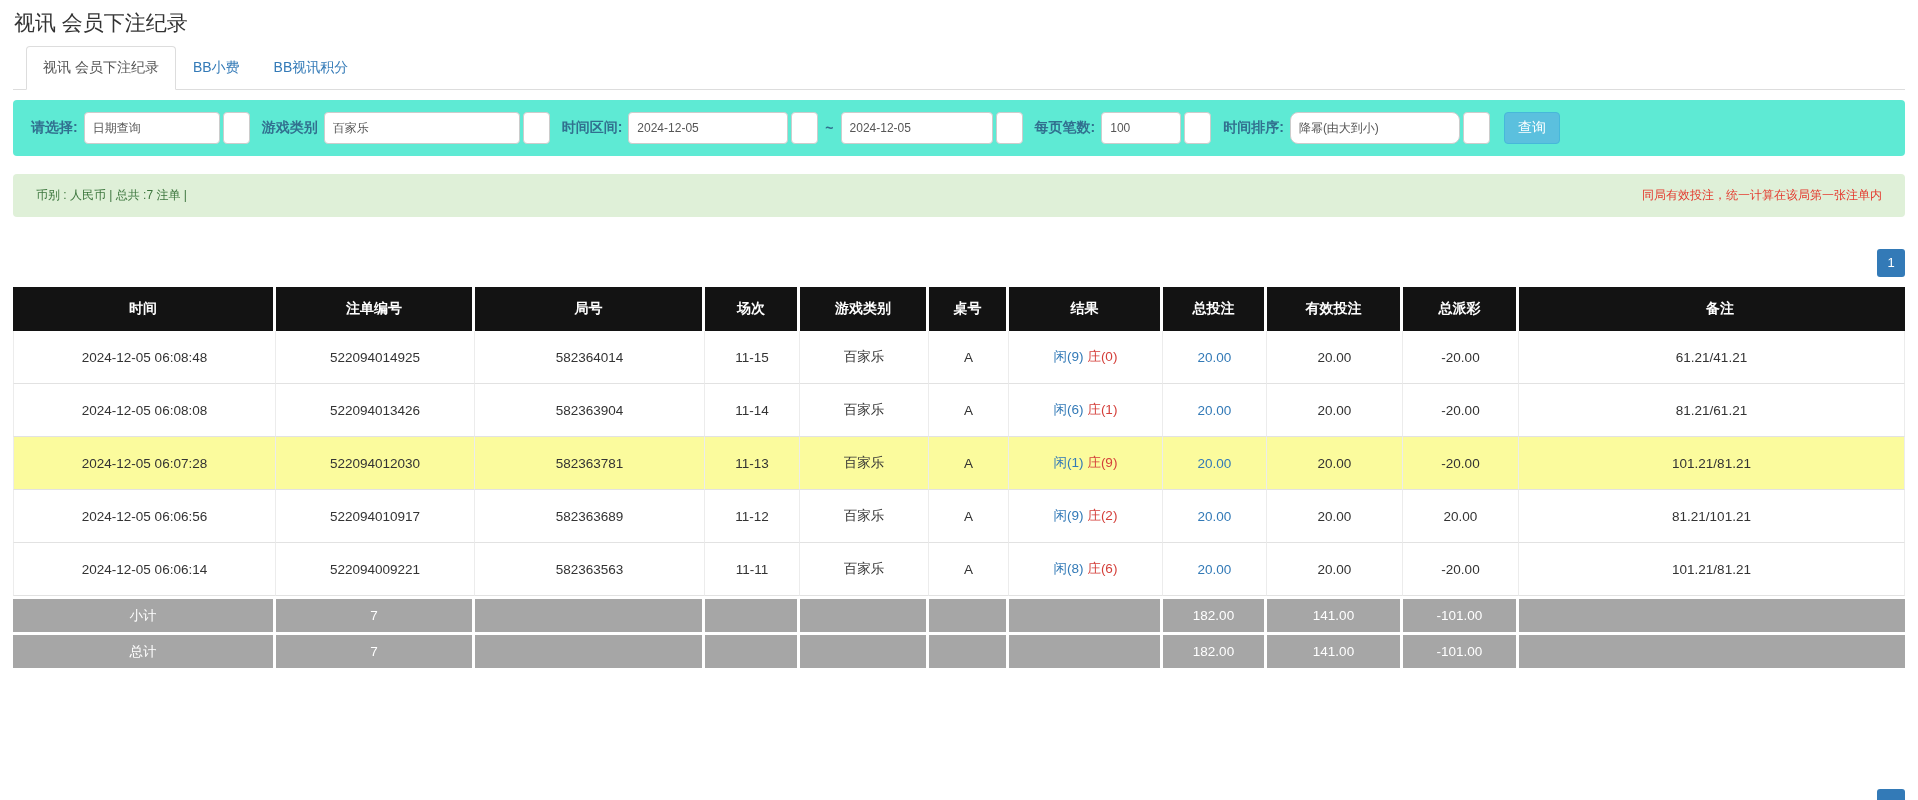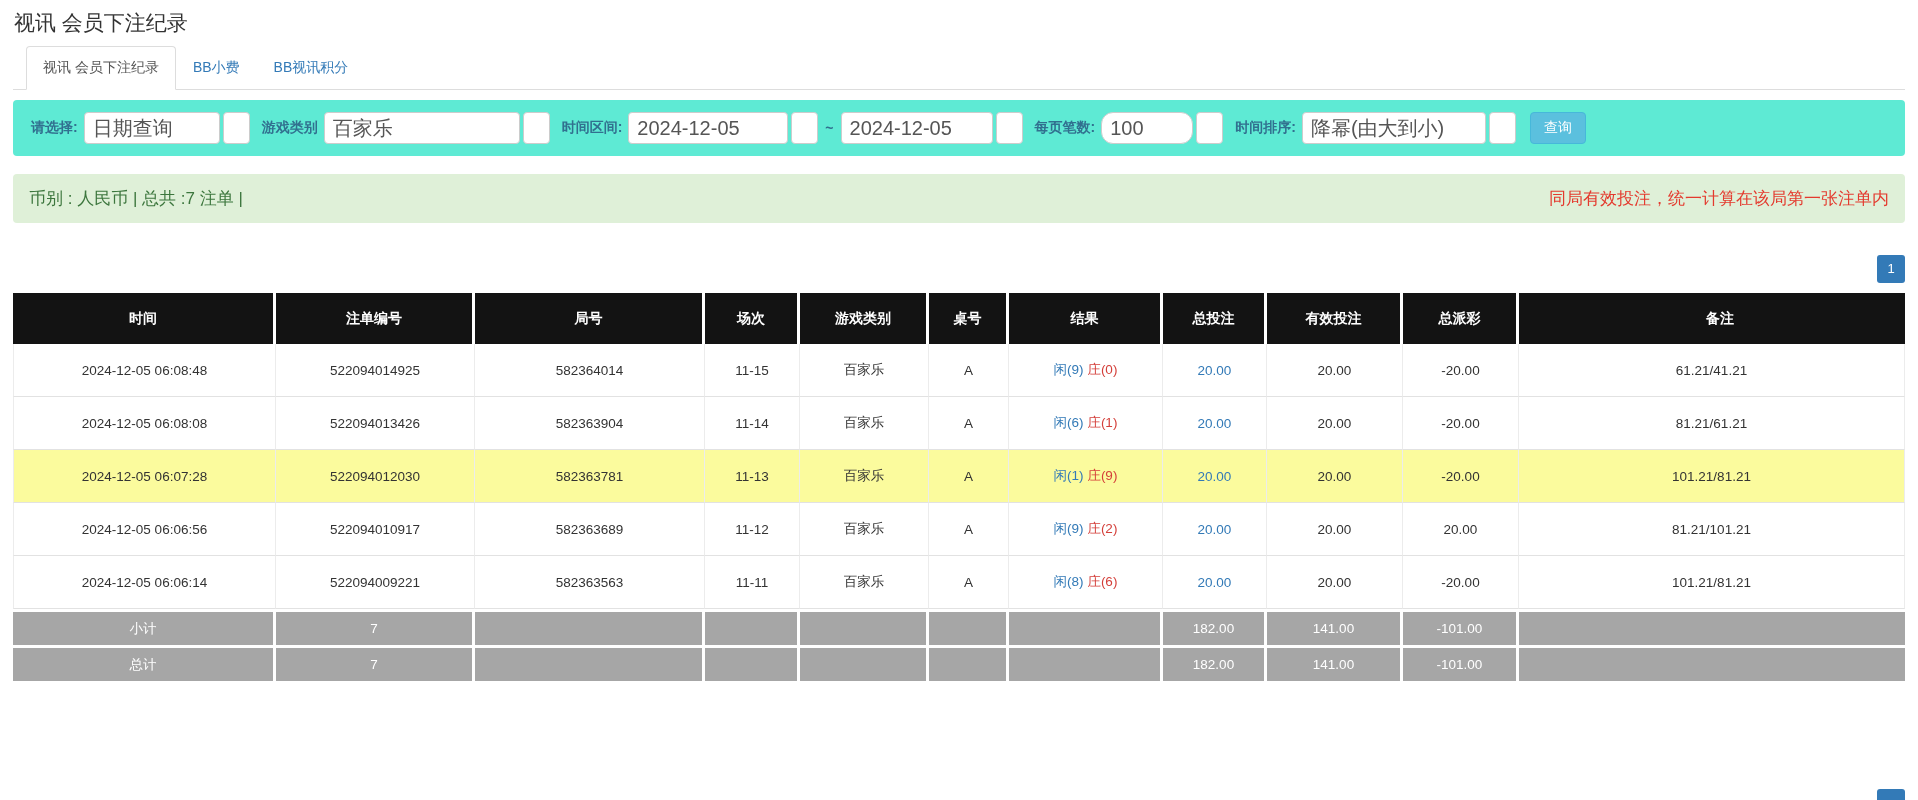--- a/index.html
+++ b/index.html
@@ -16,41 +16,41 @@
   .tab{font-size:14px;padding:12px 16px;color:#337ab7;cursor:pointer;margin-bottom:-1px;border:1px solid transparent;border-radius:4px 4px 0 0;}
   .tab.active{color:#555;background:#fff;border-color:#ddd #ddd #fff;}
   
   .filter-panel{
     margin-top:10px;background:#5eead4;border-radius:4px;
     padding:12px 14px;display:flex;align-items:center;white-space:nowrap;
   }
   .flabel{font-size:14px;font-weight:bold;color:#31708f;margin:0 6px 0 12px;}
   .flabel:first-child{margin-left:4px;}
   .fin{height:32px;background:#fff;border:1px solid #ccc;border-radius:4px;
-    font-size:20px;color:#555;padding:0 8px;box-sizing:border-box;
+    font-size:12px;color:#555;padding:0 8px;box-sizing:border-box;
     font-family:"Liberation Sans","DejaVu Sans",sans-serif;}
   .fbox{width:27px;height:32px;background:#fff;border:1px solid #ccc;border-radius:4px;margin-left:3px;box-sizing:border-box;}
   .tilde{color:#31708f;font-size:14px;margin:0 7px;font-weight:bold;}
   .search-btn{height:32px;padding:5px 13px;margin-left:14px;background:#5bc0de;border:1px solid #46b8da;
     border-radius:4px;color:#fff;font-size:14px;cursor:pointer;
     font-family:"Liberation Sans","DejaVu Sans",sans-serif;}
   
-  .notice-bar{margin-top:18px;background:#dff0d8;border-radius:4px;padding:13px 16px;
-    display:flex;justify-content:space-between;align-items:center;font-size:17px;}
+  .notice-bar{margin-top:18px;background:#dff0d8;border-radius:4px;padding:13px 23px;
+    display:flex;justify-content:space-between;align-items:center;font-size:12px;}
   .notice-left{color:#3c763d;}
   .notice-right{color:#e43a2e;}
   
   .pager-row{margin-top:32px;text-align:right;height:29px;}
   .page-btn{display:inline-block;width:28px;height:28px;line-height:28px;text-align:center;
     background:#337ab7;color:#fff;font-size:13px;border-radius:3px;cursor:pointer;}
   .page-btn-bottom{position:absolute;right:13px;top:789px;}
   
   table.records{margin-top:9px;width:1892px;border-collapse:separate;border-spacing:0;table-layout:fixed;}
   table.records th{
-    background:#131313;color:#fff;font-size:14px;font-weight:bold;height:51px;
+    background:#131313;color:#fff;font-size:14px;font-weight:bold;height:44px;
     border-right:3px solid #fff;padding:0;}
   table.records th:last-child{border-right:none;padding-left:16px;}
   table.records tbody td{
     height:53px;font-size:13.5px;color:#333;text-align:center;padding:0 4px;
     border-bottom:1px solid #e2e2e2;border-right:1px solid #ececec;box-sizing:border-box;}
   table.records tbody td:first-child{border-left:1px solid #ececec;}
   table.records tbody tr.hl td{background:#fbfb9d;}
   .res-player{color:#337ab7;}
   .res-banker{color:#d43f3a;}
   a.bet-link{color:#337ab7;text-decoration:none;cursor:pointer;}
@@ -83,25 +83,25 @@
     <span class="fbox"></span>
 
     <span class="flabel">时间区间:</span>
     <input class="fin" style="width: 160px;" value="2024-12-05">
     <span class="fbox"></span>
     <span class="tilde">~</span>
     <input class="fin" style="width: 152px;" value="2024-12-05">
     <span class="fbox"></span>
 
     <span class="flabel">每页笔数:</span>
-    <input class="fin" style="width: 92px; border-radius: 12px;" value="100">
+    <input class="fin" style="width: 80px;" value="100">
     <span class="fbox"></span>
 
     <span class="flabel">时间排序:</span>
-    <input class="fin" style="width: 184px;" value="降幂(由大到小)">
+    <input class="fin" style="width: 170px; border-radius: 8px;" value="降幂(由大到小)">
     <span class="fbox"></span>
 
     <button class="search-btn">查询</button>
   </div>
 
   <div class="notice-bar">
     <span class="notice-left">币别 : 人民币 | 总共 :7 注单 |</span>
     <span class="notice-right">同局有效投注，统一计算在该局第一张注单内</span>
   </div>
 

